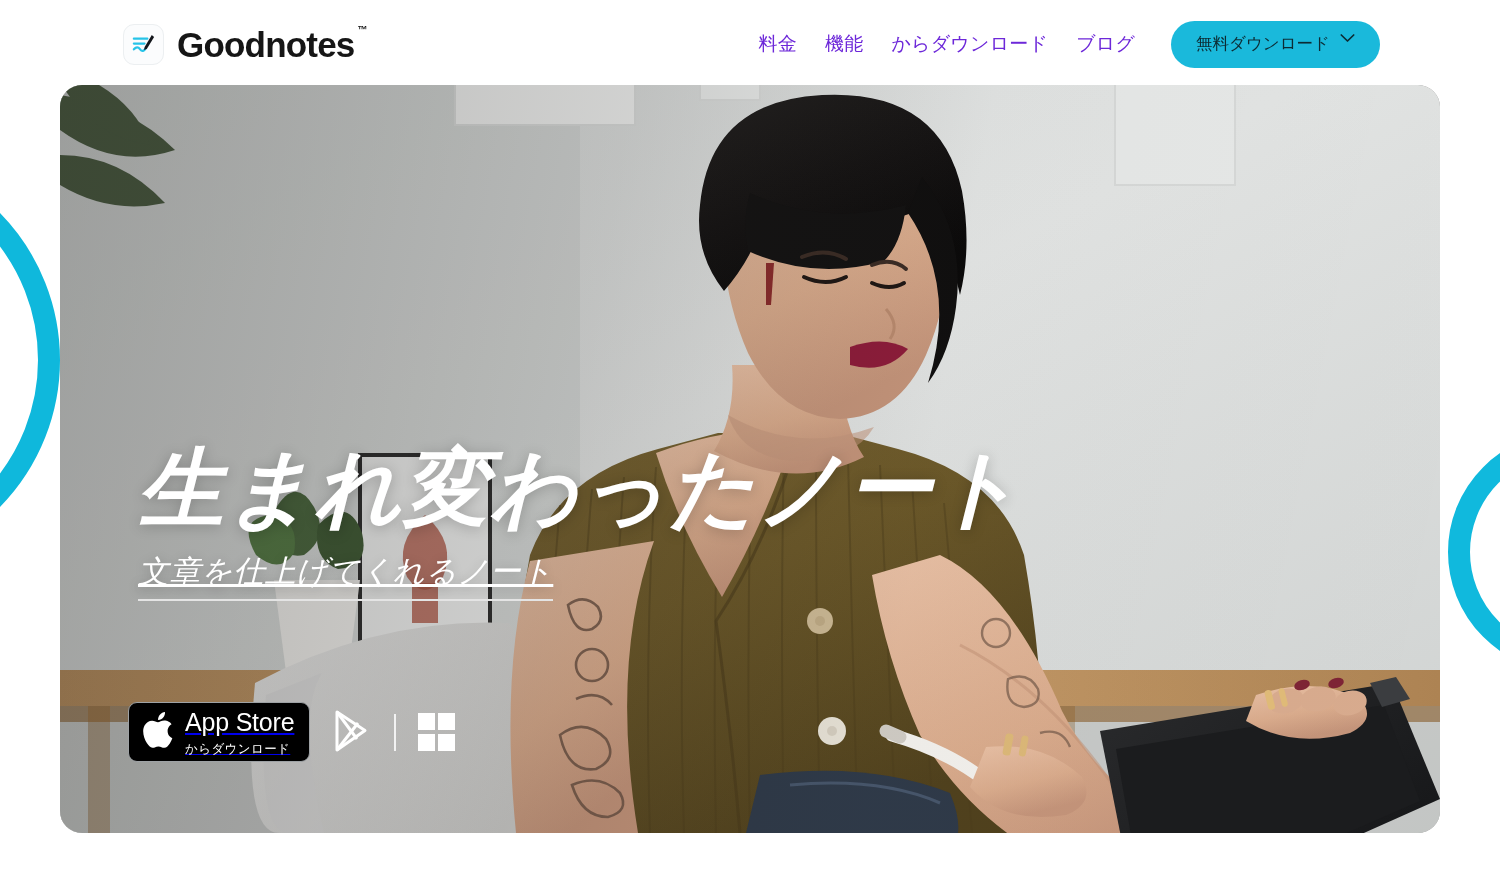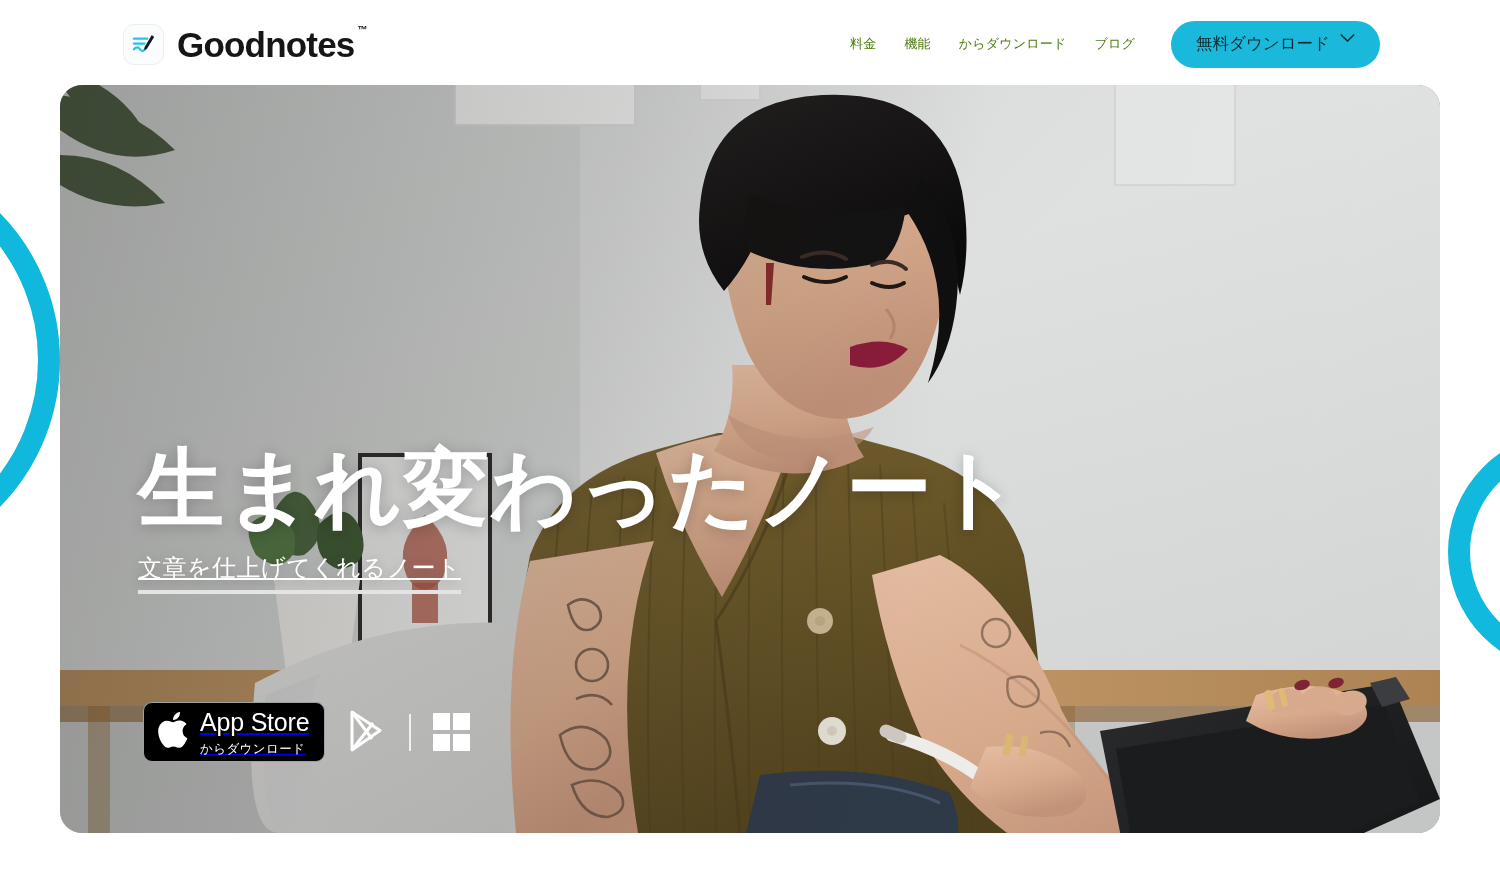--- a/index.html
+++ b/index.html
@@ -92,22 +92,22 @@
   }
 
   .nav {
     margin-left: auto;
     display: flex;
     align-items: center;
     gap: 28px;
     margin-right: 120px;
   }
   .nav-link {
-    font-size: 13px;
-    color: #4d7c0f;
+    font-size: 19px;
+    color: #6d28d9;
     text-decoration: none;
     white-space: nowrap;
     cursor: pointer;
     letter-spacing: 0.2px;
   }
   .nav-cta {
     display: inline-flex;
     align-items: flex-start;
     gap: 10px;
     background: #1ab9db;
@@ -127,20 +127,21 @@
   .hero {
     position: absolute;
     left: 60px;
     top: 85px;
     width: 1380px;
     height: 748px;
     border-radius: 22px;
     overflow: hidden;
     z-index: 3;
     background: #8a8a88;
+    font-style: italic;
   }
   .hero-photo {
     position: absolute;
     inset: 0;
     width: 100%;
     height: 100%;
     display: block;
   }
   .hero-shade {
     position: absolute;
@@ -161,34 +162,34 @@
     font-weight: 700;
     color: #ffffff;
     line-height: 1.06;
     letter-spacing: 1px;
     white-space: nowrap;
     text-shadow: 0 2px 14px rgba(0,0,0,0.22);
   }
   .hero-sub {
     display: inline-block;
     margin-top: 18px;
-    font-size: 24px;
+    font-size: 31px;
     color: #ffffff;
     line-height: 1.3;
     letter-spacing: 0.5px;
     white-space: nowrap;
-    border-bottom: 4px solid #e5e5e5;
+    border-bottom: 2px solid #e5e5e5;
     padding-bottom: 7px;
     cursor: pointer;
     text-shadow: 0 2px 12px rgba(0,0,0,0.22);
   }
 
   .store-row {
     position: absolute;
-    left: 143px;
+    left: 128px;
     top: 702px;
     display: flex;
     align-items: center;
     gap: 22px;
     z-index: 5;
   }
   .appstore-badge {
     display: flex;
     align-items: center;
     gap: 10px;

